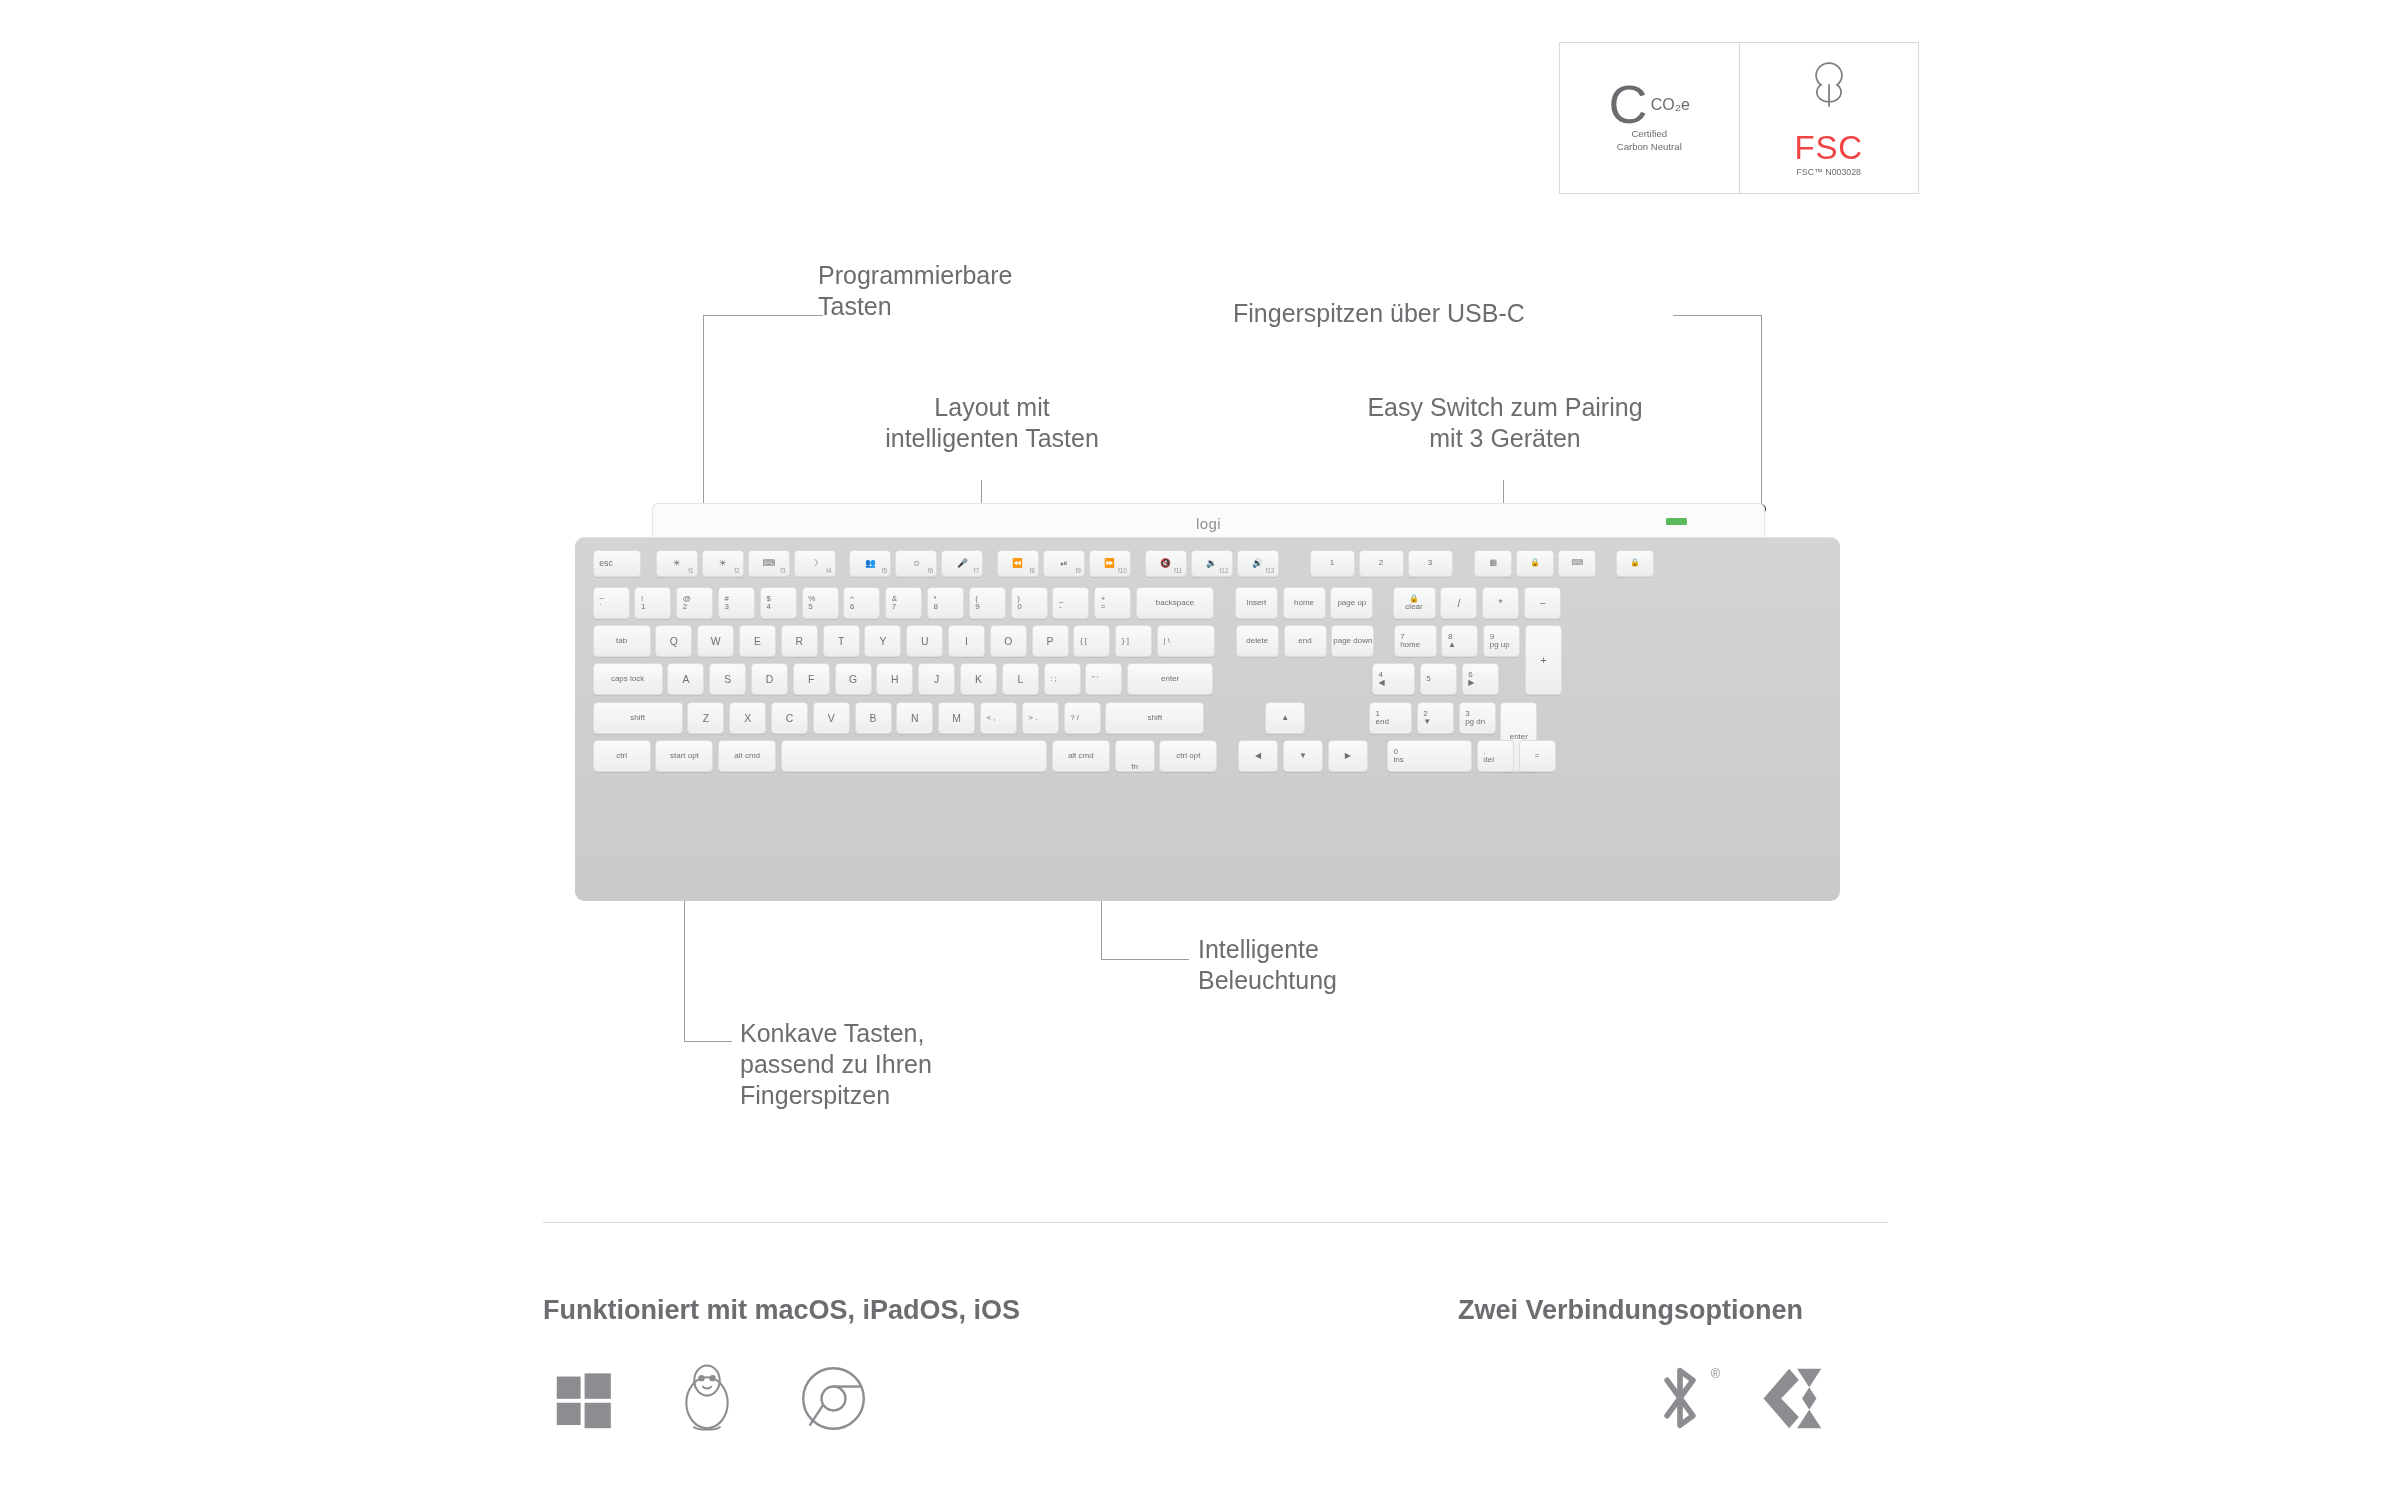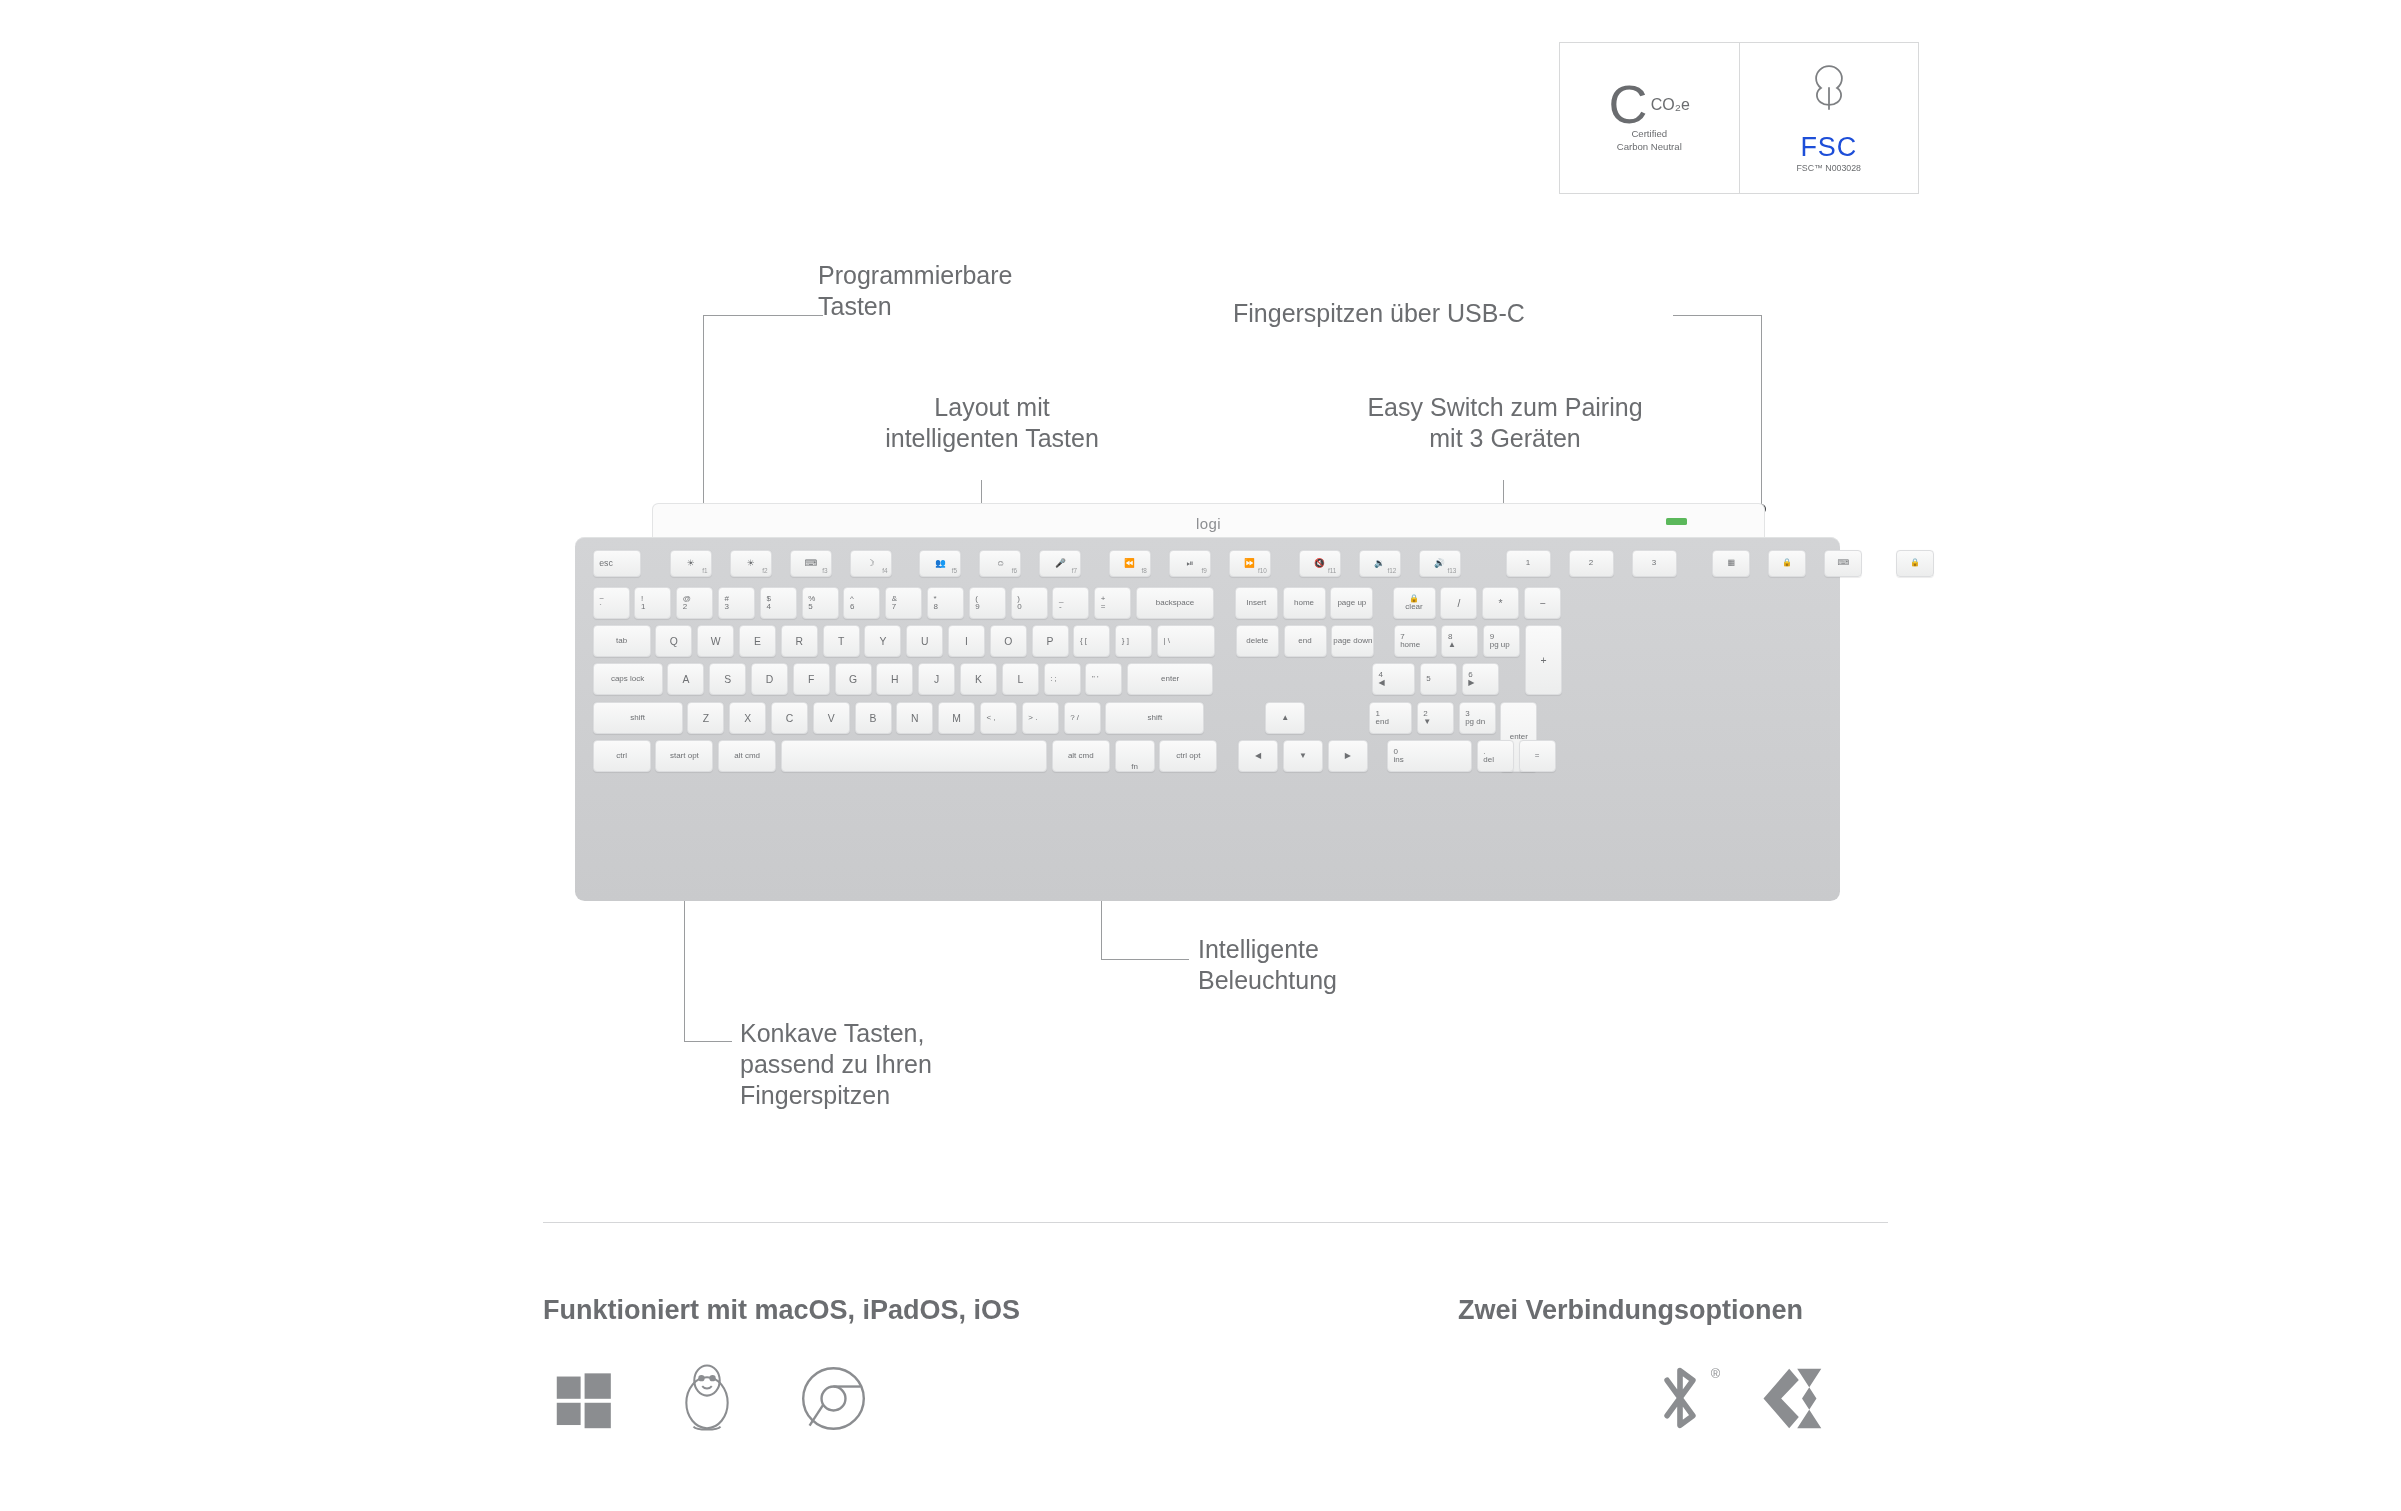--- a/index.html
+++ b/index.html
@@ -29,21 +29,21 @@
     padding: 6.4px 3.2px;
     color: #6a6c6f;
   }
   .eco-cell:last-child { border-right: none; }
   .eco-line { font-size: 15px; line-height: 1.25; text-align: center; }
   .eco-sub { font-size: 9.6px; text-align:center; line-height:1.2; margin-top:1.6px;}
   .recycle-sym { margin-top: 8px; }
   .co2-wrap { display:flex; align-items:center; gap:3.2px;}
   .co2-c { font-size: 54px; line-height: 0.8; font-weight: 300; color:#6a6c6f;}
   .co2-txt { font-size: 16px; color:#6a6c6f;}
-  .fsc-label { font-size: 27px; letter-spacing: 0.8px; color:#1d4ed8;margin-top:16px; }
+  .fsc-label { font-size: 33px; letter-spacing: 0.8px; color:#ef4444;margin-top:16px; }
   .fsc-code { font-size: 8.8px; color:#6a6c6f; }
 
   
   .callout {
     position: absolute;
     font-size: 25px;
     line-height: 1.24;
     color: #6b6d70;
     font-weight: 400;
     white-space: pre-line;
@@ -190,21 +190,21 @@
 <div class="line" style="left:684px; top:1041px; width:48px; height:0.8px;"></div>
 <div class="dot" style="left:680px; top:706px;"></div>
 
 <div class="kbd">
   <div class="kbd-top">
     <div class="logi">logi</div>
     <div class="led"></div>
   </div>
   <div class="kbd-body">
 
-    <div class="krow" style="left:17.6px; top:12.8px; gap:18px;">
+    <div class="krow" style="left:17.6px; top:12.8px; gap:4px;">
       <div class="key fn left" style="width:48px;">
           <span class="toprow">esc</span>
         </div>
       <div class="key fn" style="width:42px; margin-left:11.2px;">
           <span class="toprow">☀</span>
           <span class="tiny">f1</span>
         </div>
       <div class="key fn" style="width:42px;">
           <span class="toprow">☀</span>
           <span class="tiny">f2</span>

